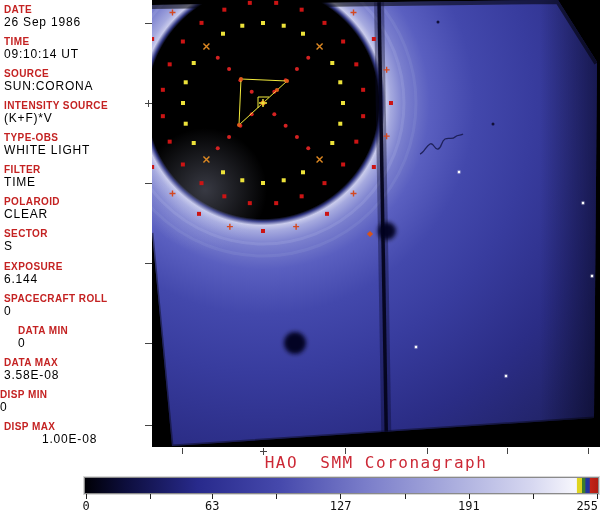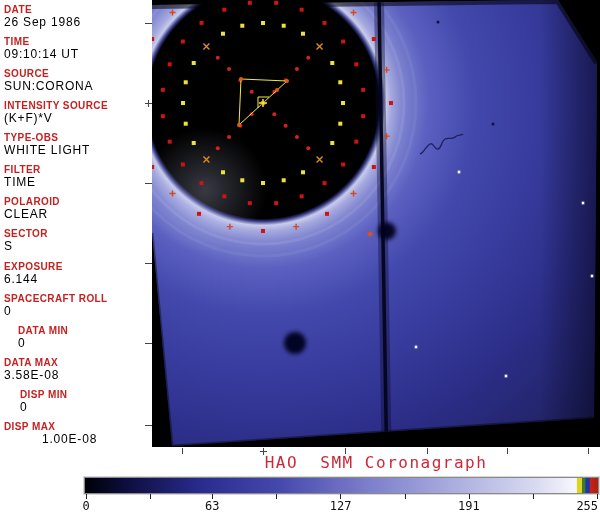--- a/index.html
+++ b/index.html
@@ -67,21 +67,21 @@
       <div class="val" style="color: rgb(0, 0, 0);">0</div>
     </div>
     <div class="field" style="position: absolute; left: 18px; top: 324.7px;">
       <div class="lab" style="color: rgb(196, 34, 34);">DATA MIN</div>
       <div class="val" style="color: rgb(0, 0, 0);">0</div>
     </div>
     <div class="field" style="position: absolute; left: 4px; top: 356.77px;">
       <div class="lab" style="color: rgb(196, 34, 34);">DATA MAX</div>
       <div class="val" style="color: rgb(0, 0, 0);">3.58E-08</div>
     </div>
-    <div class="field" style="position: absolute; left: 20px; top: 388.84px;">
+    <div class="field" style="position: absolute; left: 0; top: 388.84px;">
       <div class="lab" style="color: rgb(196, 34, 34);">DISP MIN</div>
       <div class="val" style="color: rgb(0, 0, 0);">0</div>
     </div>
     <div class="field" style="position: absolute; left: 4px; top: 420.91px;">
       <div class="lab" style="color: rgb(196, 34, 34);">DISP MAX</div>
       <div class="val" style="color: rgb(0, 0, 0); margin-left: 38px;">1.00E-08</div>
     </div>
   </div>
 
 <div id="image-area">

